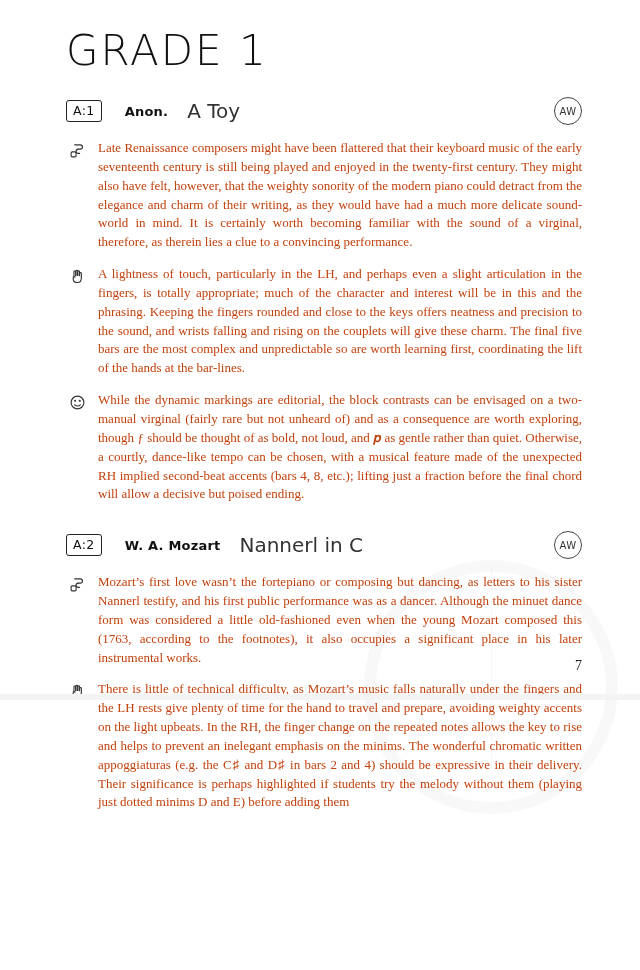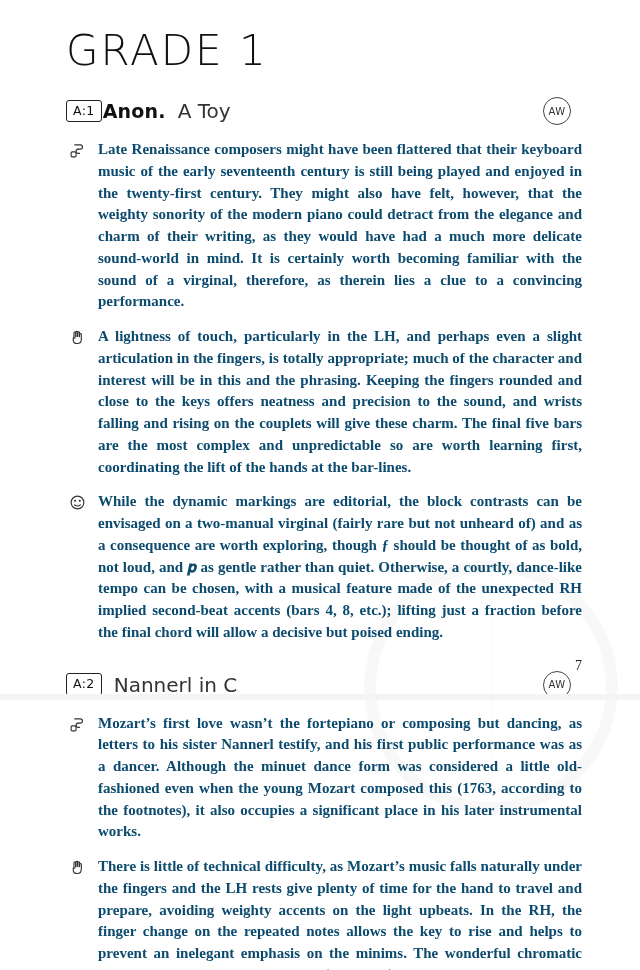--- a/index.html
+++ b/index.html
@@ -69,53 +69,54 @@
   }
   .piece + .piece {
     margin-top: 26px;
   }
 
   .piece-header {
     display: flex;
     align-items: center;
     height: 30px;
     position: relative;
+    gap: 7px;
   }
 
   .ref-box {
     border: 1px solid #222;
     border-radius: 3px;
     font-family: "DejaVu Sans", sans-serif;
     font-size: 12.5px;
     line-height: 1;
     padding: 4px 6px 4px 6px;
     letter-spacing: 0.4px;
     color: #111;
     background: #fff;
   }
 
   .composer {
     font-family: "DejaVu Sans", sans-serif;
     font-weight: 700;
-    font-size: 19px;
-    margin-left: 1px;
+    font-size: 13px;
+    margin-left: 16px;
     color: #111;
     letter-spacing: 0.2px;
   }
   .work-title {
     font-family: "DejaVu Sans", sans-serif;
     font-weight: 400;
     font-size: 20px;
     margin-left: 12px;
     color: #333;
   }
 
   .author-badge {
     position: absolute;
-    right: 11px;
+    right: 0;
     top: 1px;
     width: 26px;
     height: 26px;
     border-radius: 50%;
     border: 1px solid #444;
     font-family: "DejaVu Sans", sans-serif;
     font-size: 10px;
     letter-spacing: 0.3px;
     color: #333;
     display: flex;
@@ -135,26 +136,25 @@
     padding-top: 3px;
     color: #333;
     display: flex;
     justify-content: center;
   }
   .para-icon svg { display: block; }
 
   .para-text {
     flex: 1;
     font-family: "Liberation Serif", serif;
-    font-size: 15px;
+    font-size: 13px;
     line-height: 1.45;
     text-align: justify;
-    color: #0c4a6e;
+    color: #c2410c;
     hyphens: manual;
-    font-weight: bold;
   }
 
   .folio {
     position: absolute;
     right: 58px;
     bottom: 26px;
     font-family: "Liberation Serif", serif;
     font-size: 14px;
     color: #222;
   }
@@ -219,20 +219,21 @@
             <path d="M8 15.2c1 1.2 2.4 1.8 4 1.8s3-.6 4-1.8"></path>
           </svg>
         </span>
         <span class="para-text">While the dynamic markings are editorial, the block contrasts can be envisaged on a two-manual virginal (fairly rare but not unheard of) and as a consequence are worth exploring, though ƒ should be thought of as bold, not loud, and 𝒑 as gentle rather than quiet. Otherwise, a courtly, dance-like tempo can be chosen, with a musical feature made of the unexpected RH implied second-beat accents (bars 4, 8, etc.); lifting just a fraction before the final chord will allow a decisive but poised ending.</span>
       </div>
     </div>
 
     <div class="piece">
       <div class="piece-header">
         <span class="ref-box">A:2</span>
+        <span class="composer">W. A. Mozart</span>
         <span class="work-title">Nannerl in C</span>
         <span class="author-badge">AW</span>
       </div>
 
       <div class="para-row">
         <span class="para-icon">
           <svg width="17" height="17" viewBox="0 0 24 24" fill="none" stroke="#333" stroke-width="1.6" stroke-linecap="round" stroke-linejoin="round">
             <path d="M8 4h8a3 3 0 0 1 0 6h-3"></path>
             <path d="M13 10a3 3 0 0 0 0 6h2"></path>
             <rect x="3" y="14" width="7" height="7" rx="1.5"></rect>

